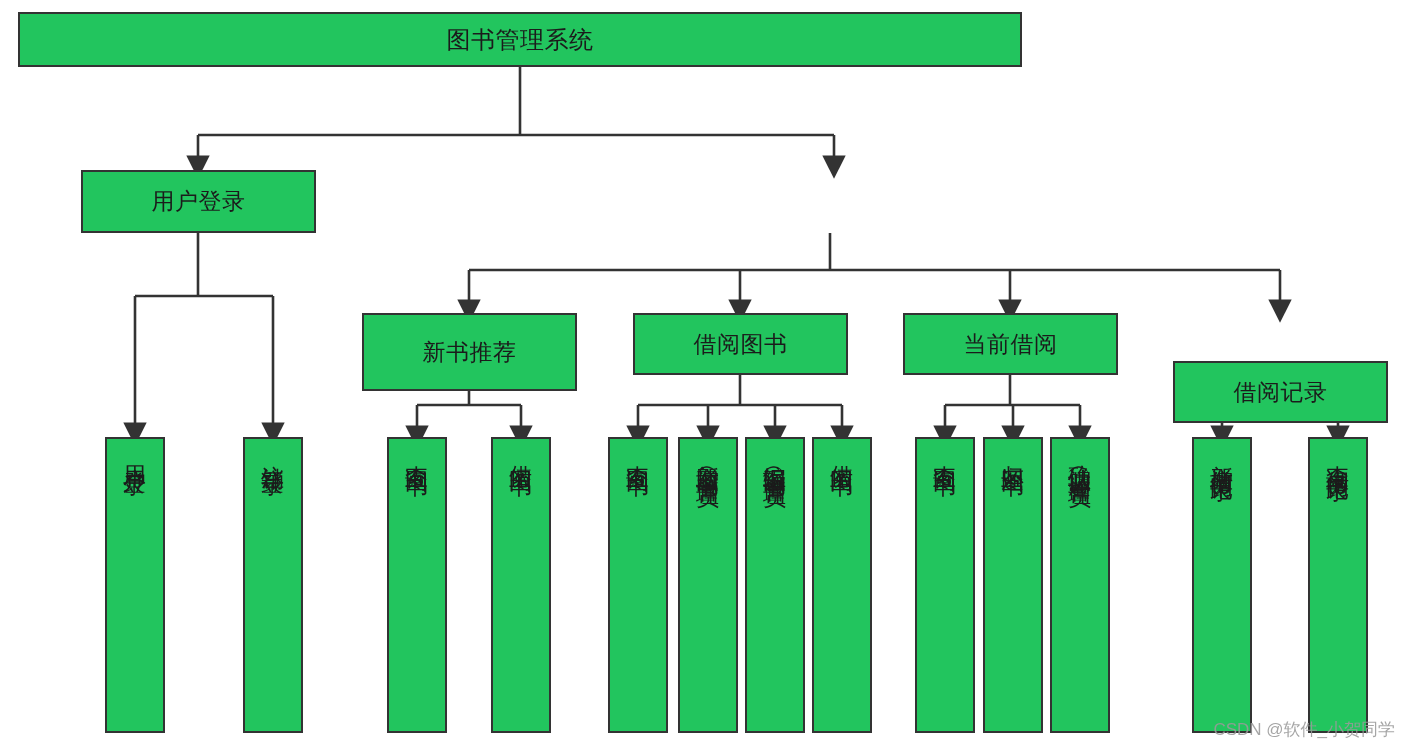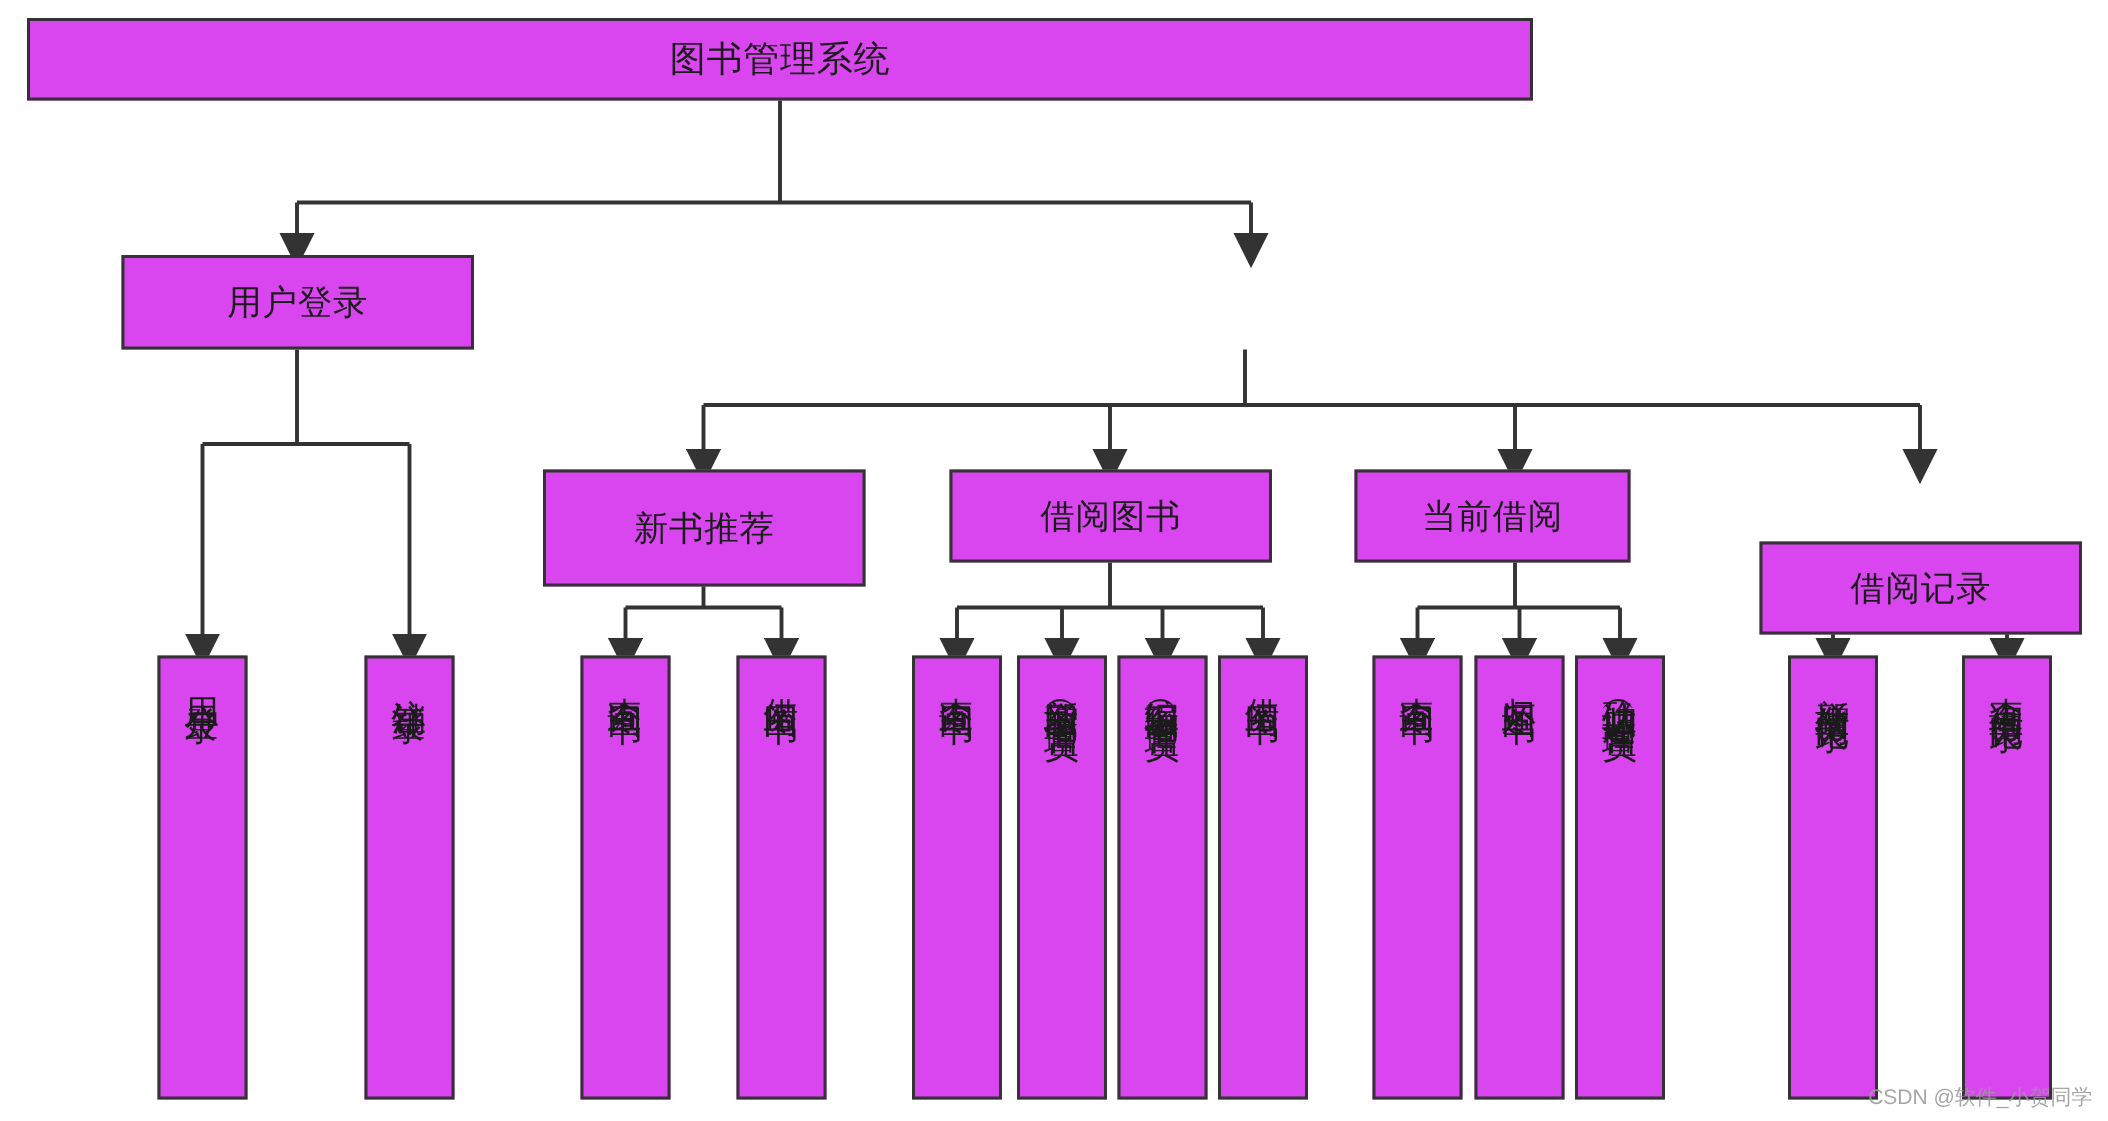--- a/index.html
+++ b/index.html
@@ -21,21 +21,21 @@
     position: absolute;
     left: 0;
     top: 0;
     width: 1405px;
     height: 747px;
   }
   .node {
     position: absolute;
     box-sizing: border-box;
     border: 2px solid #333333;
-    background: #d946ef;
+    background: #22c55e;
     display: flex;
     align-items: center;
     justify-content: center;
     color: #1b1b1b;
   }
   .node .label {
     display: block;
     text-align: center;
     line-height: 1.22;
     letter-spacing: 0.5px;
@@ -53,21 +53,21 @@
     text-orientation: upright;
     font-size: 23px;
     letter-spacing: 3px;
     white-space: nowrap;
   }
   .node.root .label { font-size: 24px; }
   #watermark {
     position: absolute;
     right: 10px;
     bottom: 6px;
-    font-size: 14px;
+    font-size: 17px;
     color: #9a9a9a;
     opacity: 0.88;
     white-space: nowrap;
     pointer-events: none;
   }
 </style>
 </head>
 <body>
 
 <div id="canvas">
@@ -129,21 +129,21 @@
   <div class="node horizontal" style="left:81px; top:170px; width:235px; height:63px;">
     <span class="label">用户登录</span>
   </div>
 
   <div class="node horizontal" style="left:362px; top:313px; width:215px; height:78px;">
     <span class="label">新书推荐</span>
   </div>
   <div class="node horizontal" style="left:633px; top:313px; width:215px; height:62px;">
     <span class="label">借阅图书</span>
   </div>
-  <div class="node horizontal" style="left:903px; top:313px; width:184px; height:62px;">
+  <div class="node horizontal" style="left:903px; top:313px; width:215px; height:62px;">
     <span class="label">当前借阅</span>
   </div>
   <div class="node horizontal" style="left:1173px; top:313px; width:215px; height:62px;margin-top:48px;">
     <span class="label">借阅记录</span>
   </div>
 
   <div class="node vertical" style="left:105px; top:437px; width:60px; height:296px;">
     <span class="label">用户登录</span>
   </div>
   <div class="node vertical" style="left:243px; top:437px; width:60px; height:296px;">

